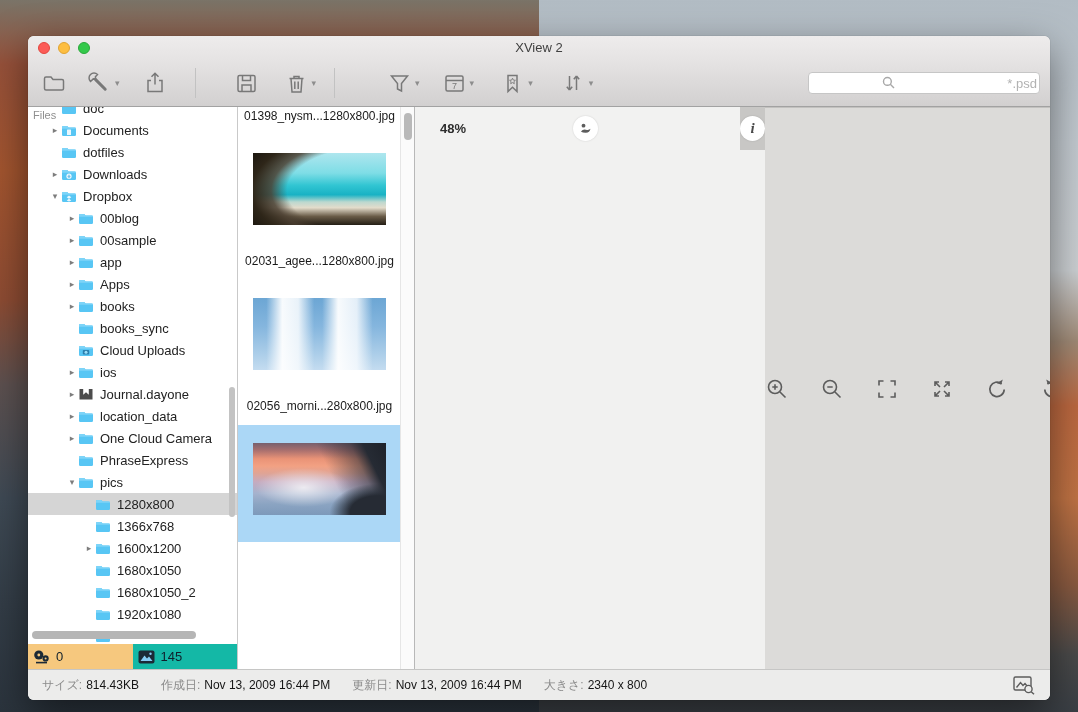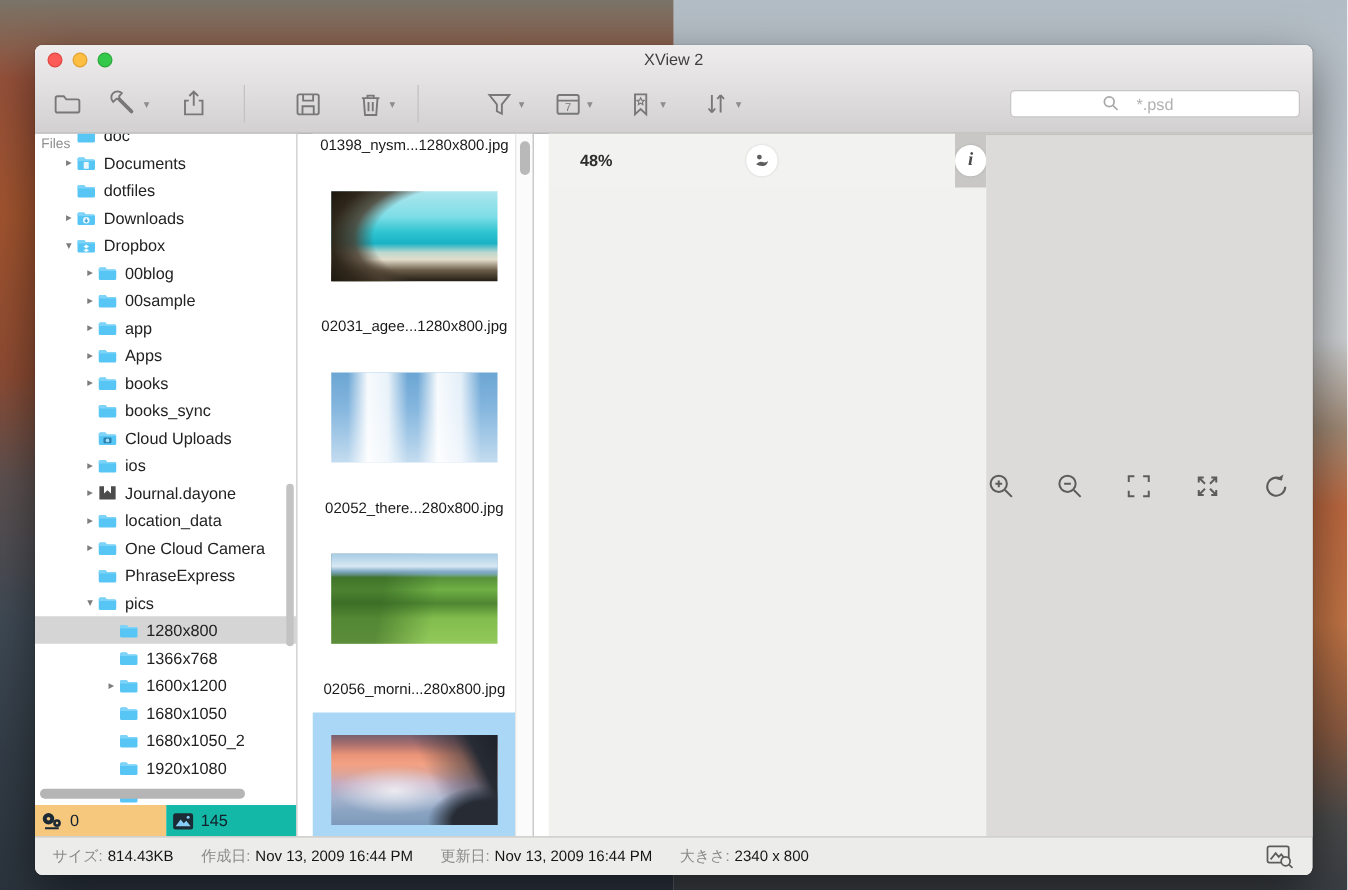--- a/index.html
+++ b/index.html
@@ -24,26 +24,26 @@
   .light.green{background:#34c94b;border:1px solid #2aa83b;box-sizing:border-box;}
   #title{position:absolute;left:0;right:0;top:4px;text-align:center;font-size:13px;color:#3f3f3f;}
   
   #toolbar{height:46px;display:flex;align-items:center;}
   .tbtn{display:flex;align-items:center;cursor:default;}
   .tbtn svg{display:block;}
   .caret{font-size:9px;color:#8d8d8d;margin-left:3px;line-height:1;}
   .tsep{width:1px;height:30px;background:#c2c2c2;}
   #search-wrap{margin-left:auto;margin-right:10px;position:relative;width:232px;}
   #search-input{width:100%;height:22px;box-sizing:border-box;border:1px solid #c6c6c6;border-radius:4px;
-    background:#fff;font-size:13px;color:#444;text-align:center;outline:none;
+    background:#fff;font-size:13px;color:#444;text-align:right;outline:none;
     font-family:"Liberation Sans",sans-serif;}
   #search-input::placeholder{color:#b2b2b2;}
   #search-icon{position:absolute;left:74px;top:4px;pointer-events:none;}
   
-  #content{position:absolute;top:71px;bottom:31px;left:0;right:0;display:flex;gap:12px;}
+  #content{position:absolute;top:71px;bottom:31px;left:0;right:0;display:flex;}
   
   #sidebar{width:210px;background:#fff;border-right:1px solid #c9c9c9;box-sizing:border-box;
     position:relative;overflow:hidden;}
   #files-header{position:absolute;left:5px;top:2px;font-size:11px;color:#8f8f8f;z-index:3;
     background:rgba(255,255,255,.85);padding:0 3px 1px 0;}
   #tree{margin-top:-10px;}
   .trow{height:22px;display:flex;align-items:center;font-size:13px;color:#222;white-space:nowrap;}
   .trow.selected{background:#d5d5d5;}
   .tri{width:12px;text-align:center;font-size:9px;color:#7d7d7d;flex:0 0 12px;}
   .lv1 .tri{margin-left:21px;} .lv2 .tri{margin-left:38px;} .lv3 .tri{margin-left:55px;}
@@ -487,26 +487,20 @@
           <div class="titem">
             <div class="tname">01398_nysm...1280x800.jpg</div>
             <div class="tzone">
               <div class="art art-cave"></div>
             </div>
           </div>
           <div class="titem">
             <div class="tname">02031_agee...1280x800.jpg</div>
             <div class="tzone">
               <div class="art art-jets"></div>
-            </div>
-          </div>
-          <div class="titem">
-            <div class="tname">02052_there...280x800.jpg</div>
-            <div class="tzone">
-              <div class="art art-field"></div>
             </div>
           </div>
           <div class="titem selected">
             <div class="tname">02056_morni...280x800.jpg</div>
             <div class="tzone">
               <div class="art art-sunset"></div>
             </div>
           </div>
         </div>
       <div id="thumb-scroll">

